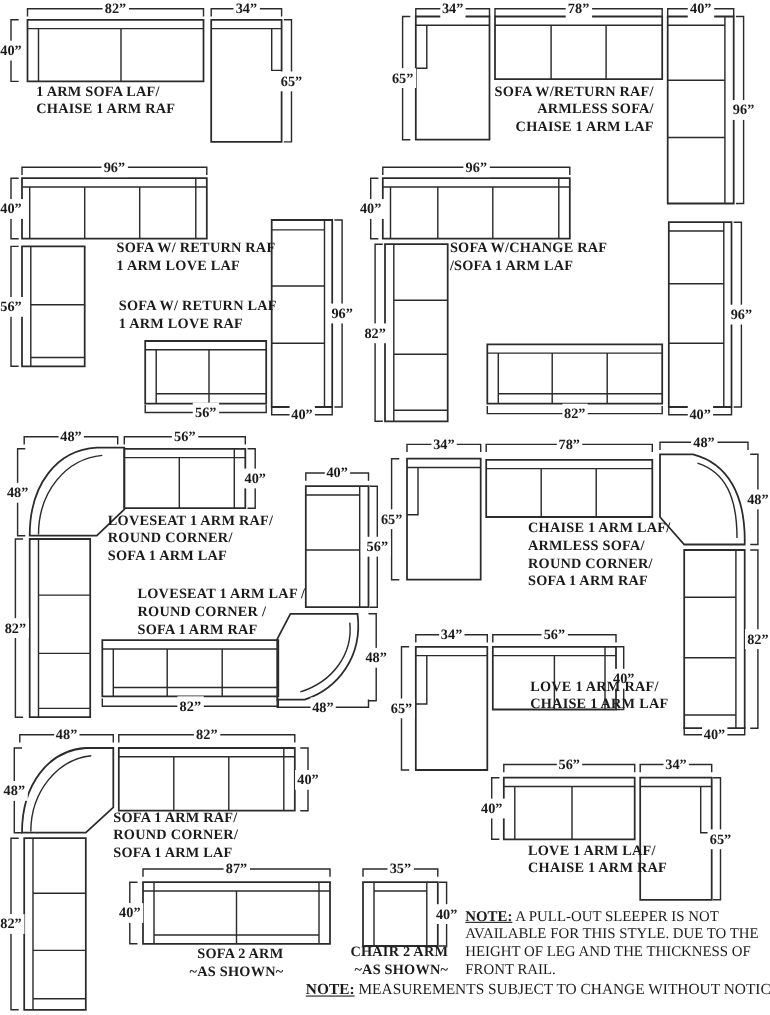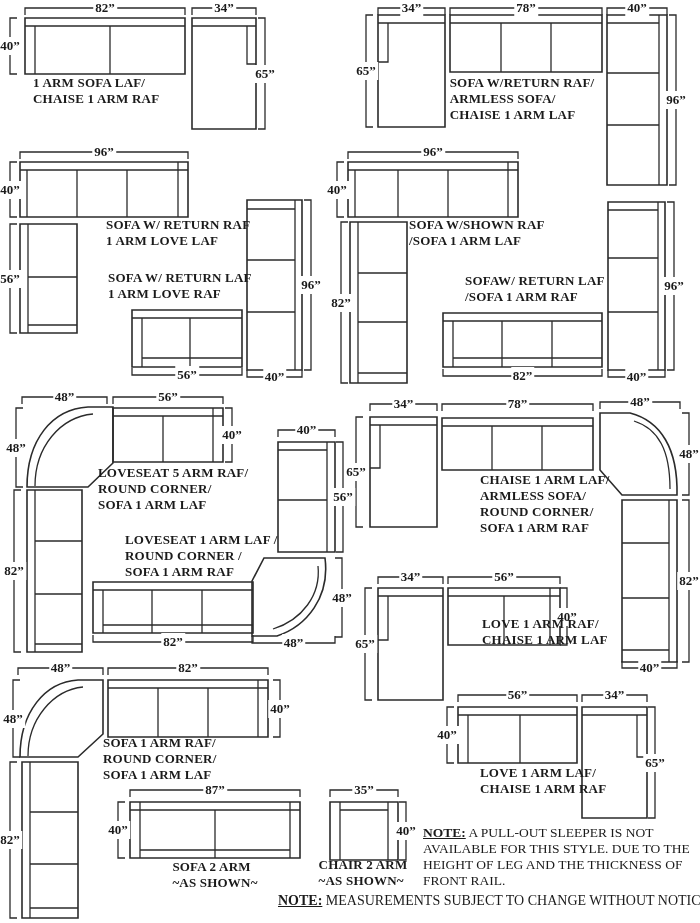--- a/index.html
+++ b/index.html
@@ -14,21 +14,21 @@
   .dimline{fill:none;stroke:#2b2b2b;stroke-width:1.3;}
   .dim-label{
     position:absolute;transform:translate(-50%,-50%);
     background:#ffffff;padding:2px 2px;
     font-weight:bold;font-size:13px;white-space:nowrap;line-height:14px;
   }
   .cfg-label{
     position:absolute;font-weight:bold;font-size:13px;line-height:16px;
     white-space:nowrap;letter-spacing:.2px;
   }
-  .cfg-label.center{transform:translateX(-50%);text-align:left;}
+  .cfg-label.center{transform:translateX(-50%);text-align:right;}
   .note-block{position:absolute;font-size:13.5px;line-height:16px;white-space:nowrap;}
   .note2-block{position:absolute;font-size:14px;line-height:16px;white-space:nowrap;}
   .np{font-weight:bold;text-decoration:underline;}
 </style>
 </head>
 <body>
 
 <div id="canvas">
 
   <svg id="art" width="700" height="923" viewBox="0 0 700 923">
@@ -274,37 +274,33 @@
     <span class="dim-label" style="left: 311px; top: 285px;">96”</span>
     <span class="dim-label" style="left: 274.5px; top: 377px;">40”</span>
     <div class="cfg-label" style="left: 108px; top: 270px;">
       <div>SOFA W/ RETURN LAF</div>
       <div>1 ARM LOVE RAF</div>
     </div>
     <span class="dim-label" style="left: 433px; top: 152px;">96”</span>
     <span class="dim-label" style="left: 337px; top: 189.5px;">40”</span>
     <span class="dim-label" style="left: 341px; top: 302.5px;">82”</span>
     <div class="cfg-label" style="left: 409px; top: 217px;">
-      <div>SOFA W/SHOWN RAF</div>
+      <div>SOFA W/CHANGE RAF</div>
       <div>/SOFA 1 ARM LAF</div>
     </div>
     <span class="dim-label" style="left: 522.5px; top: 376px;">82”</span>
     <span class="dim-label" style="left: 674px; top: 286px;">96”</span>
     <span class="dim-label" style="left: 636.5px; top: 377px;">40”</span>
-    <div class="cfg-label" style="left: 465px; top: 273px;">
-      <div>SOFAW/ RETURN LAF</div>
-      <div>/SOFA 1 ARM RAF</div>
-    </div>
     <span class="dim-label" style="left: 64.5px; top: 397px;">48”</span>
     <span class="dim-label" style="left: 16px; top: 447.5px;">48”</span>
     <span class="dim-label" style="left: 168px; top: 397px;">56”</span>
     <span class="dim-label" style="left: 232px; top: 435px;">40”</span>
     <span class="dim-label" style="left: 14px; top: 571px;">82”</span>
     <div class="cfg-label" style="left: 98px; top: 465px;">
-      <div>LOVESEAT 5 ARM RAF/</div>
+      <div>LOVESEAT 1 ARM RAF/</div>
       <div>ROUND CORNER/</div>
       <div>SOFA 1 ARM LAF</div>
     </div>
     <span class="dim-label" style="left: 306.5px; top: 430px;">40”</span>
     <span class="dim-label" style="left: 343px; top: 497px;">56”</span>
     <span class="dim-label" style="left: 173px; top: 642px;">82”</span>
     <span class="dim-label" style="left: 293.5px; top: 643px;">48”</span>
     <span class="dim-label" style="left: 342px; top: 597.5px;">48”</span>
     <div class="cfg-label" style="left: 125px; top: 532px;">
       <div>LOVESEAT 1 ARM LAF /</div>

